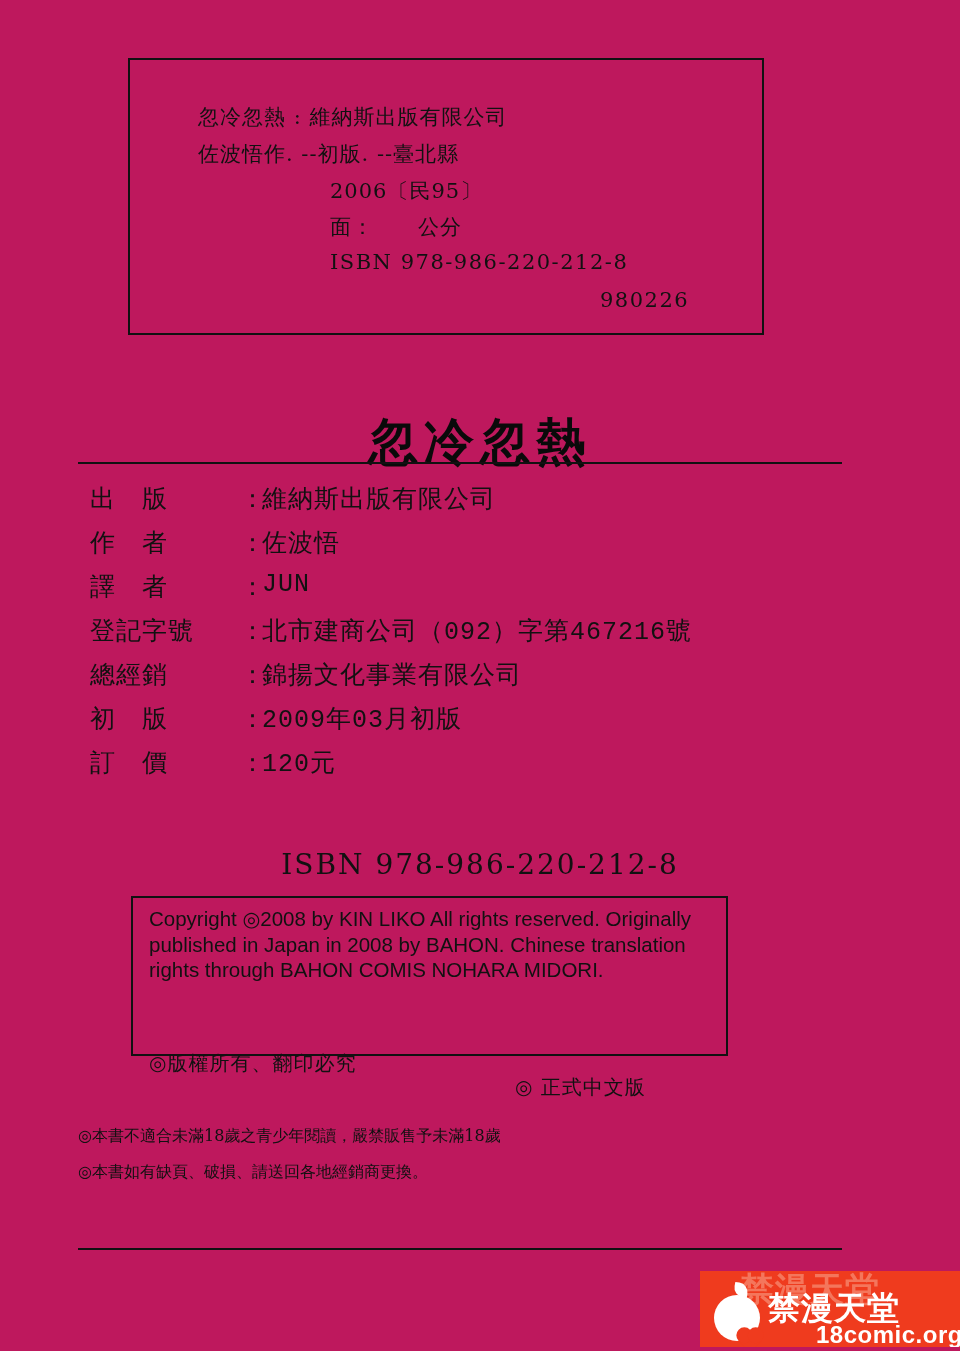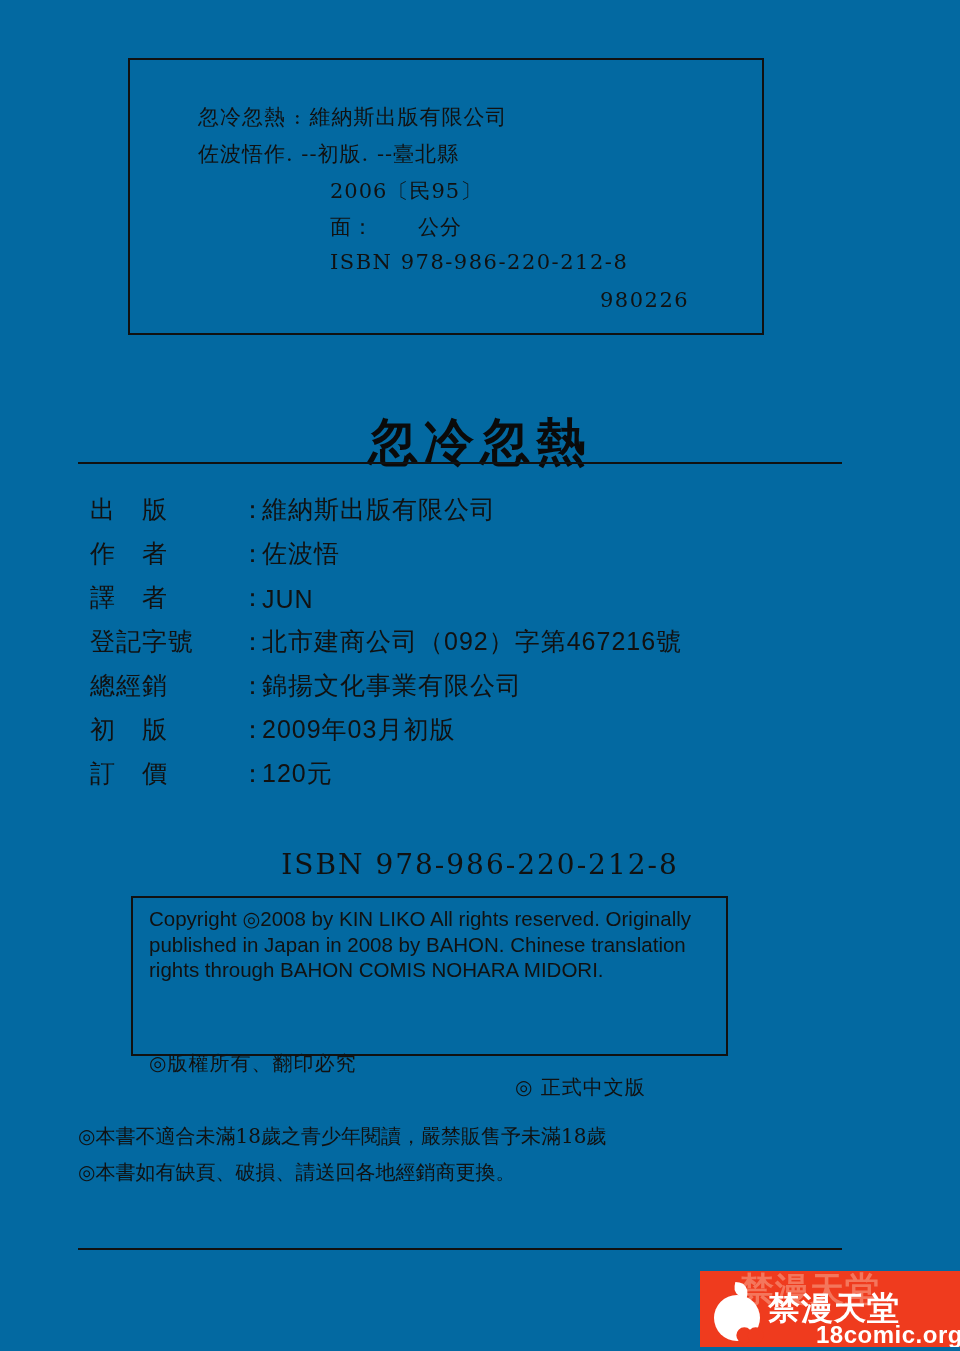--- a/index.html
+++ b/index.html
@@ -12,21 +12,21 @@
     height: 1351px;
     position: relative;
     font-family: "Liberation Serif", serif;
     color: #111111;
     overflow: hidden;
   }
 
   .page {
     position: absolute;
     inset: 0;
-    background: #0369a1;
+    background: #be185d;
   }
 
   
   .cip-box {
     position: absolute;
     left: 128px;
     top: 58px;
     width: 636px;
     height: 277px;
     border: 2px solid #111;
@@ -71,23 +71,23 @@
 
   
   .credits {
     position: absolute;
     left: 90px;
     top: 482px;
     width: 800px;
   }
   .credit-row {
     display: flex;
-    align-items: flex-end;
+    align-items: flex-start;
     height: 44px;
-    font-family: Liberation Sans, sans-serif;
+    font-family: Liberation Mono, monospace;
     font-size: 25px;
     color: #111;
     white-space: nowrap;
   }
   .credit-label {
     width: 150px;
     display: flex;
     justify-content: space-between;
     letter-spacing: 0;
   }
@@ -157,21 +157,21 @@
     margin-top: 24px;
   }
 
   
   .notices {
     position: absolute;
     left: 78px;
     top: 1118px;
     width: 800px;
     font-family: "DejaVu Serif", serif;
-    font-size: 20px;
+    font-size: 16px;
     color: #111;
   }
   .notice-line { line-height: 36px; white-space: nowrap; }
   .notice-indent { padding-left: 30px; }
 
   
   .watermark {
     position: absolute;
     left: 700px;
     top: 1271px;

